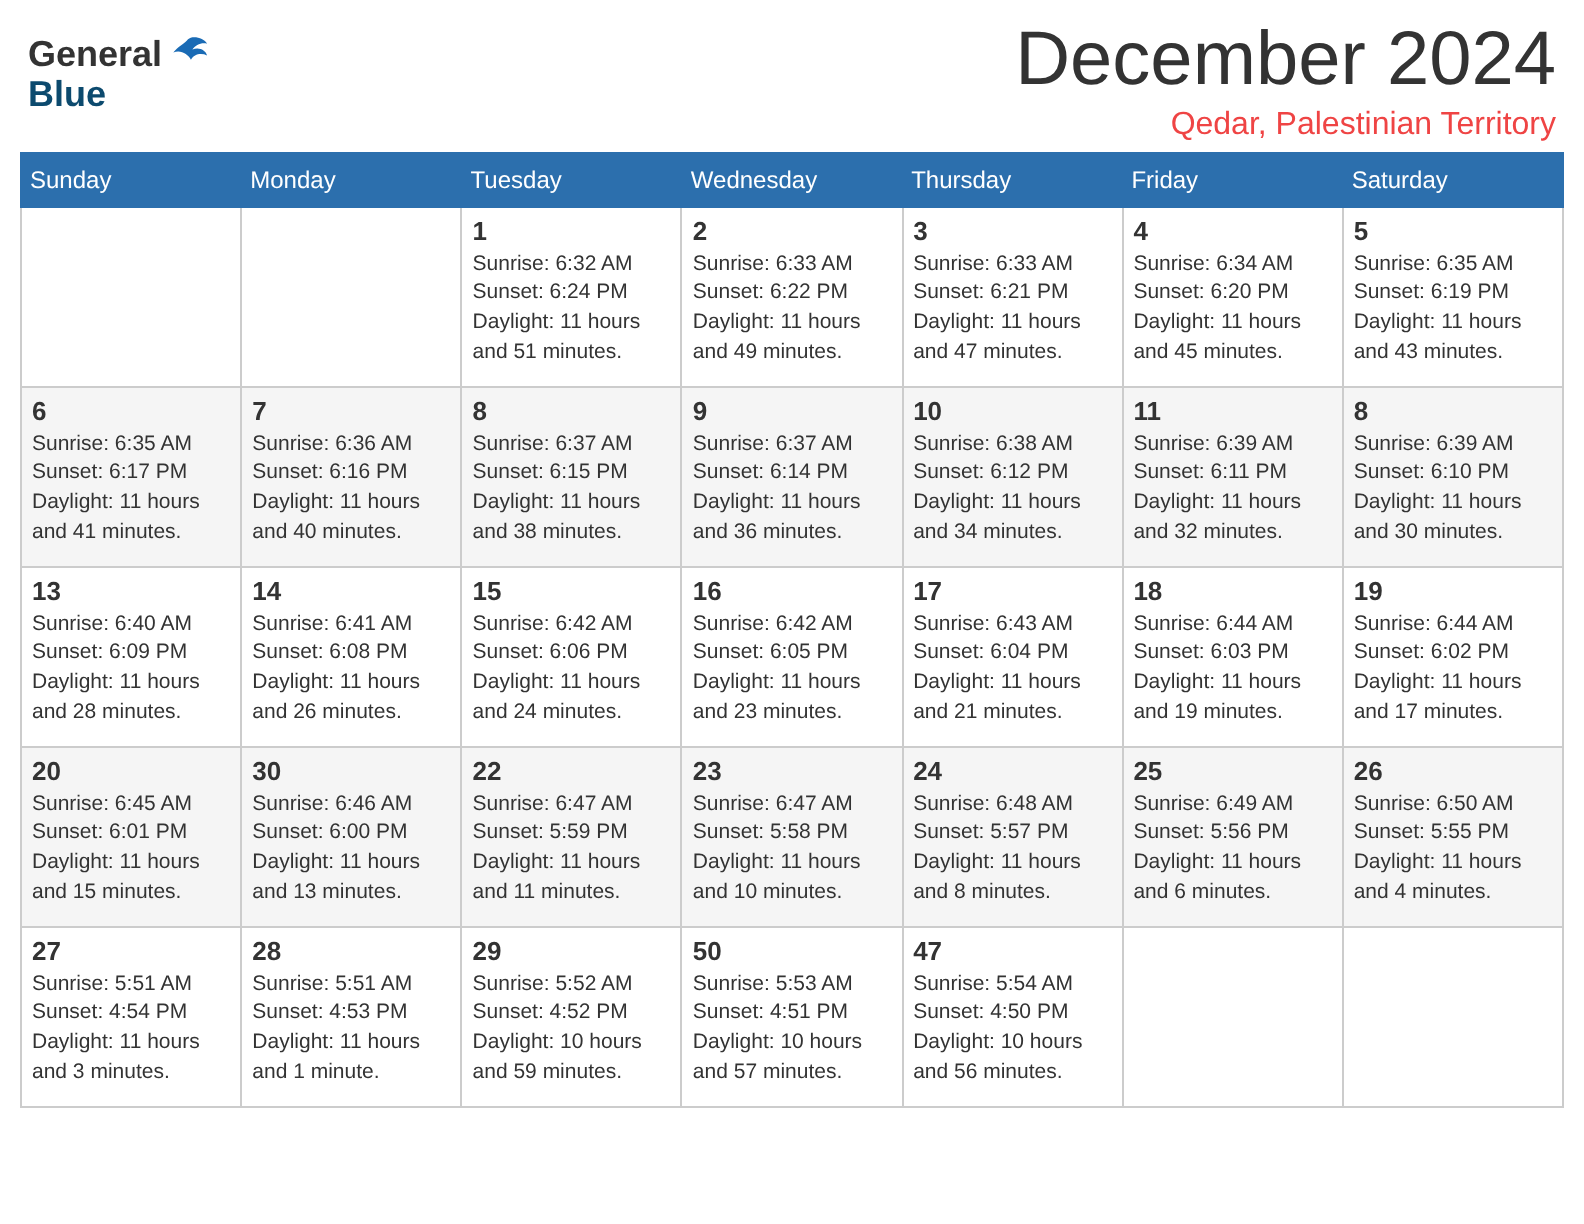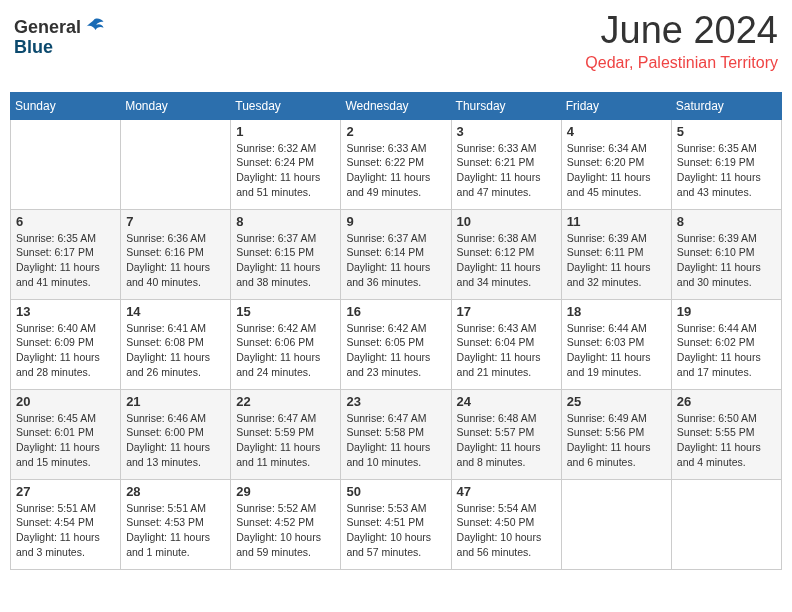--- a/index.html
+++ b/index.html
@@ -7,21 +7,21 @@
       font-family: Arial, sans-serif;
       background: #fff;
       width: 792px;
       min-height: 612px;
       padding: 10px;
     }
     .header {
       display: flex;
       justify-content: space-between;
       align-items: flex-start;
-      margin-bottom: 20px;
+      margin-bottom: 4px;
       padding: 0 4px;
     }
     .logo {
       display: flex;
       align-items: center;
       margin-top: 6px;
     }
     .logo-text-general {
       font-size: 18px;
       font-weight: bold;
@@ -106,21 +106,21 @@
       <div style="display:flex;align-items:center;">
         <span class="logo-text-general">General</span>
         <svg class="logo-icon" viewBox="0 0 30 30">
           <path d="M15 5 C18 2, 26 4, 28 8 C24 7, 20 9, 18 12 C22 10, 27 12, 28 16 C24 14, 19 15, 17 19 C15 15, 10 12, 5 14 C8 10, 13 8, 15 5Z" fill="#1a6bb5"></path>
         </svg>
       </div>
       <span class="logo-text-blue">Blue</span>
     </div>
   </div>
   <div class="title-area">
-    <div class="month-title">June 2024</div>
+    <div class="month-title">December 2024</div>
     <div class="location-title">Qedar, Palestinian Territory</div>
   </div>
 </div>
 
 <table class="calendar">
   <thead>
     <tr id="weekday-header">
     <th>Sunday</th>
         <th>Monday</th>
         <th>Tuesday</th>
@@ -214,21 +214,21 @@
           <span class="day-num">19</span>
           <div class="day-info">Sunrise: 6:44 AM<br>Sunset: 6:02 PM<br>Daylight: 11 hours and 17 minutes.</div>
         </td>
       </tr>
       <tr>
         <td>
           <span class="day-num">20</span>
           <div class="day-info">Sunrise: 6:45 AM<br>Sunset: 6:01 PM<br>Daylight: 11 hours and 15 minutes.</div>
         </td>
         <td>
-          <span class="day-num">21</span>
+          <span class="day-num">30</span>
           <div class="day-info">Sunrise: 6:46 AM<br>Sunset: 6:00 PM<br>Daylight: 11 hours and 13 minutes.</div>
         </td>
         <td>
           <span class="day-num">22</span>
           <div class="day-info">Sunrise: 6:47 AM<br>Sunset: 5:59 PM<br>Daylight: 11 hours and 11 minutes.</div>
         </td>
         <td>
           <span class="day-num">23</span>
           <div class="day-info">Sunrise: 6:47 AM<br>Sunset: 5:58 PM<br>Daylight: 11 hours and 10 minutes.</div>
         </td>

